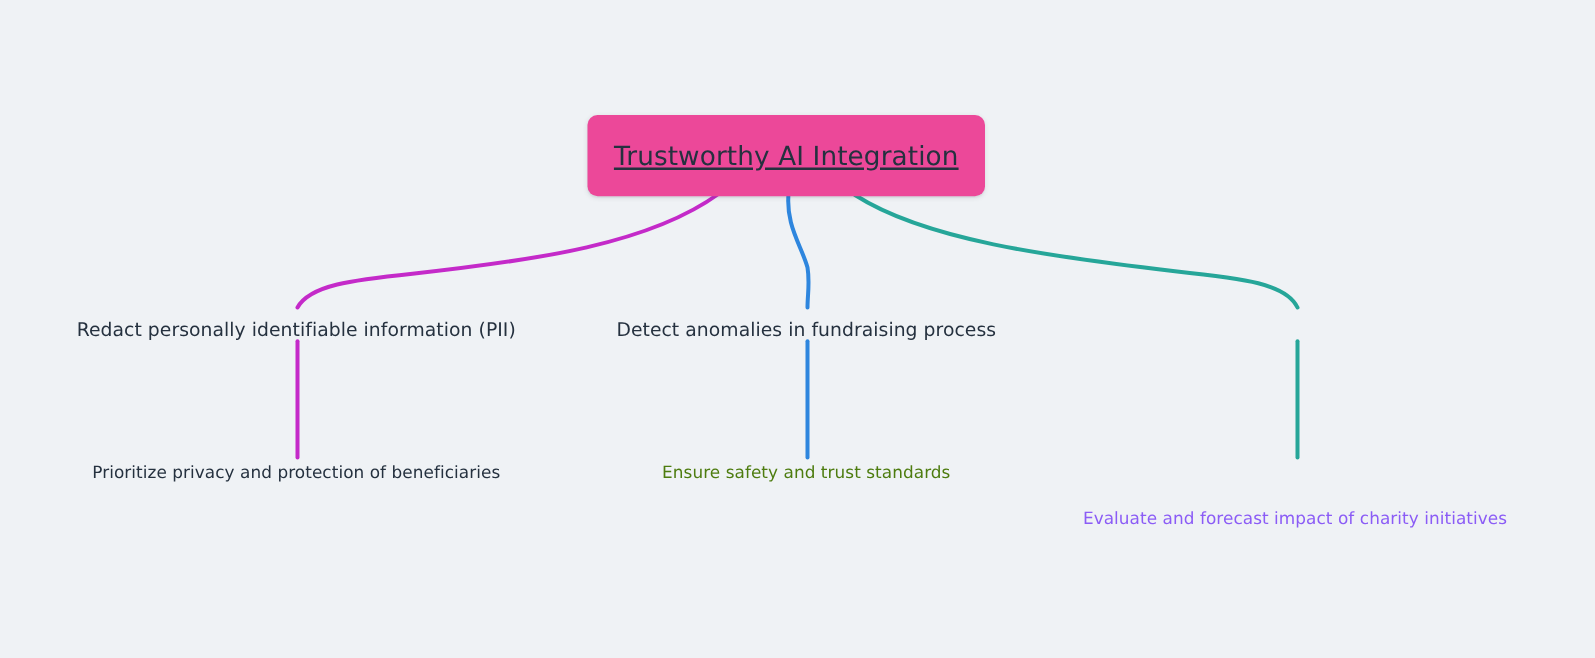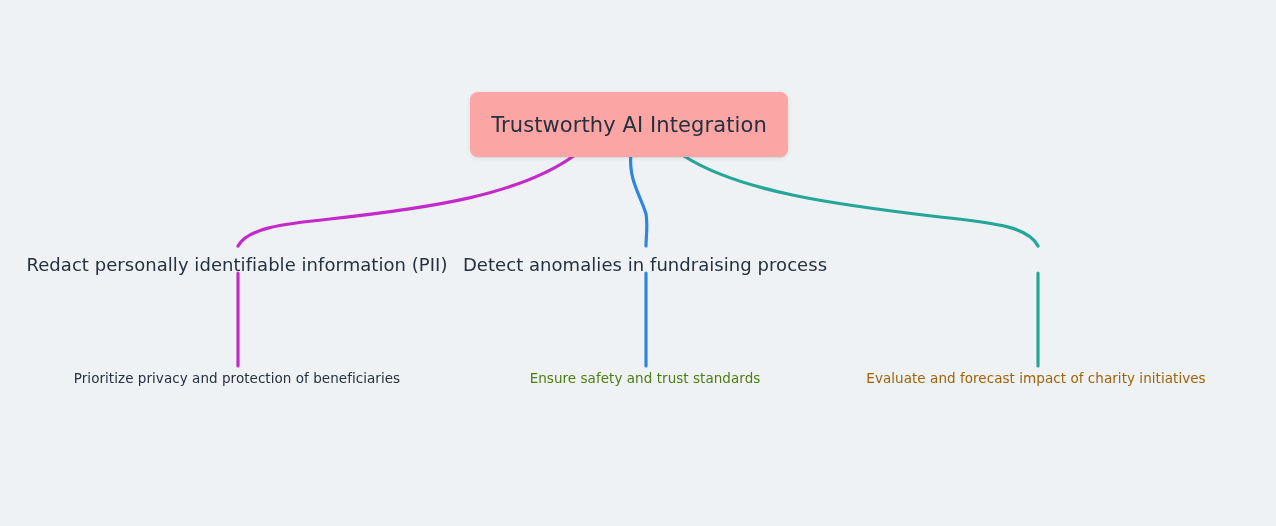--- a/index.html
+++ b/index.html
@@ -44,21 +44,21 @@
     align-items: center;
     justify-content: center;
     box-sizing: border-box;
   }
   .root-label {
     font-size: 21px;
     letter-spacing: 0.1px;
     color: #25313f;
   }
   .branch-node {
-    font-size: 18px;
+    font-size: 15px;
     letter-spacing: 0.05px;
     transform: translate(-50%, -50%);
   }
   .leaf-node {
     font-size: 13.5px;
     letter-spacing: 0.05px;
     transform: translate(-50%, -50%);
     text-align: right;
   }
   .b1 { left: 237px; top: 264px; }
@@ -81,34 +81,34 @@
 
     <path d="M 631 153 C 628 180, 641 196, 646 214 C 648 226, 646 236, 646 246" fill="none" stroke="#2e86de" stroke-width="3.2" stroke-linecap="round"></path>
 
     <path d="M 646 273 L 646 366" fill="none" stroke="#2e86de" stroke-width="3.2" stroke-linecap="round"></path>
 
     <path d="M 684 156 C 740 192, 838 205, 940 217 C 996 223, 1029 227, 1038 246" fill="none" stroke="#26a699" stroke-width="3.2" stroke-linecap="round"></path>
 
     <path d="M 1038 273 L 1038 366" fill="none" stroke="#26a699" stroke-width="3.2" stroke-linecap="round"></path>
   </svg>
 
-  <div class="node root-node" style="color: rgb(37, 49, 63); background: #fca5a5;">
+  <div class="node root-node" style="color: rgb(37, 49, 63); background: #ec4899; text-decoration: underline;">
     <span class="root-label">Trustworthy AI Integration</span>
   </div>
 
   <div class="node branch-node b1" style="color: rgb(37, 49, 63);">
     <span>Redact personally identifiable information (PII)</span>
   </div>
   <div class="node branch-node b2" style="color: rgb(37, 49, 63);">
     <span>Detect anomalies in fundraising process</span>
   </div>
 
   <div class="node leaf-node l1" style="color: rgb(37, 49, 63);">
     <span>Prioritize privacy and protection of beneficiaries</span>
   </div>
   <div class="node leaf-node l2" style="color: #4d7c0f;">
     <span>Ensure safety and trust standards</span>
   </div>
-  <div class="node leaf-node l3" style="color: #a16207;">
+  <div class="node leaf-node l3" style="color: #8b5cf6; margin-top: 37px;">
     <span>Evaluate and forecast impact of charity initiatives</span>
   </div>
 
 </div>
 
 </body></html>

